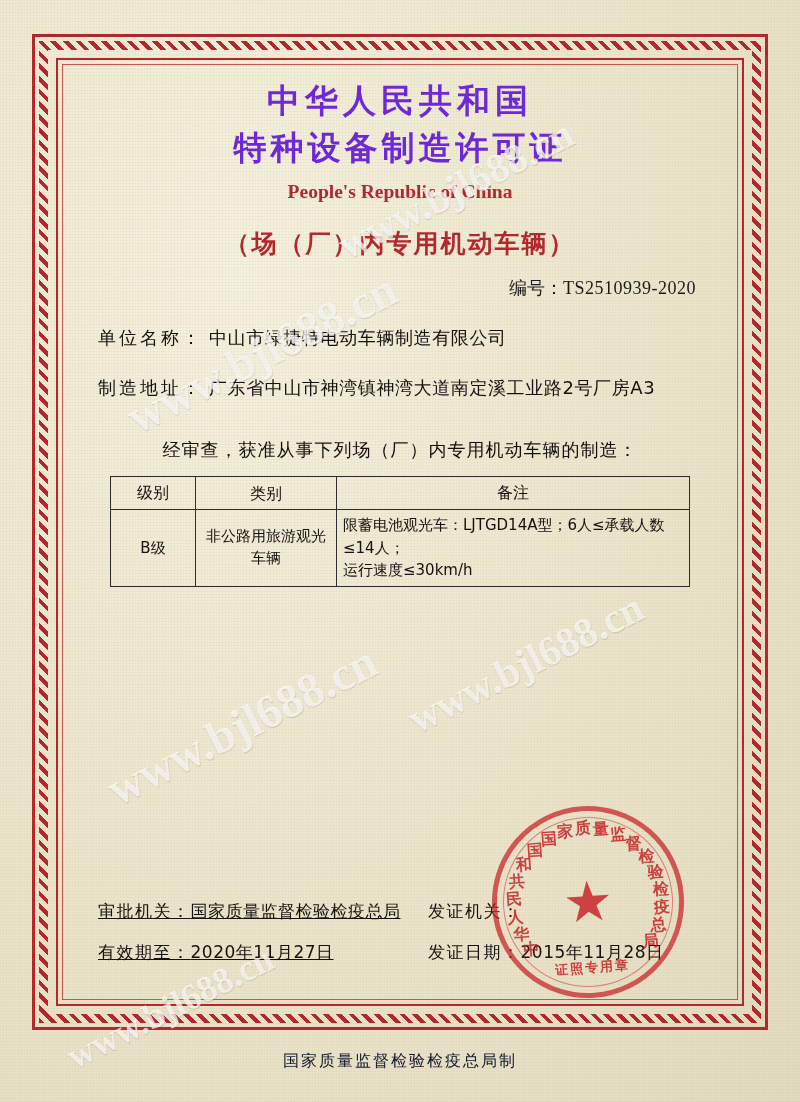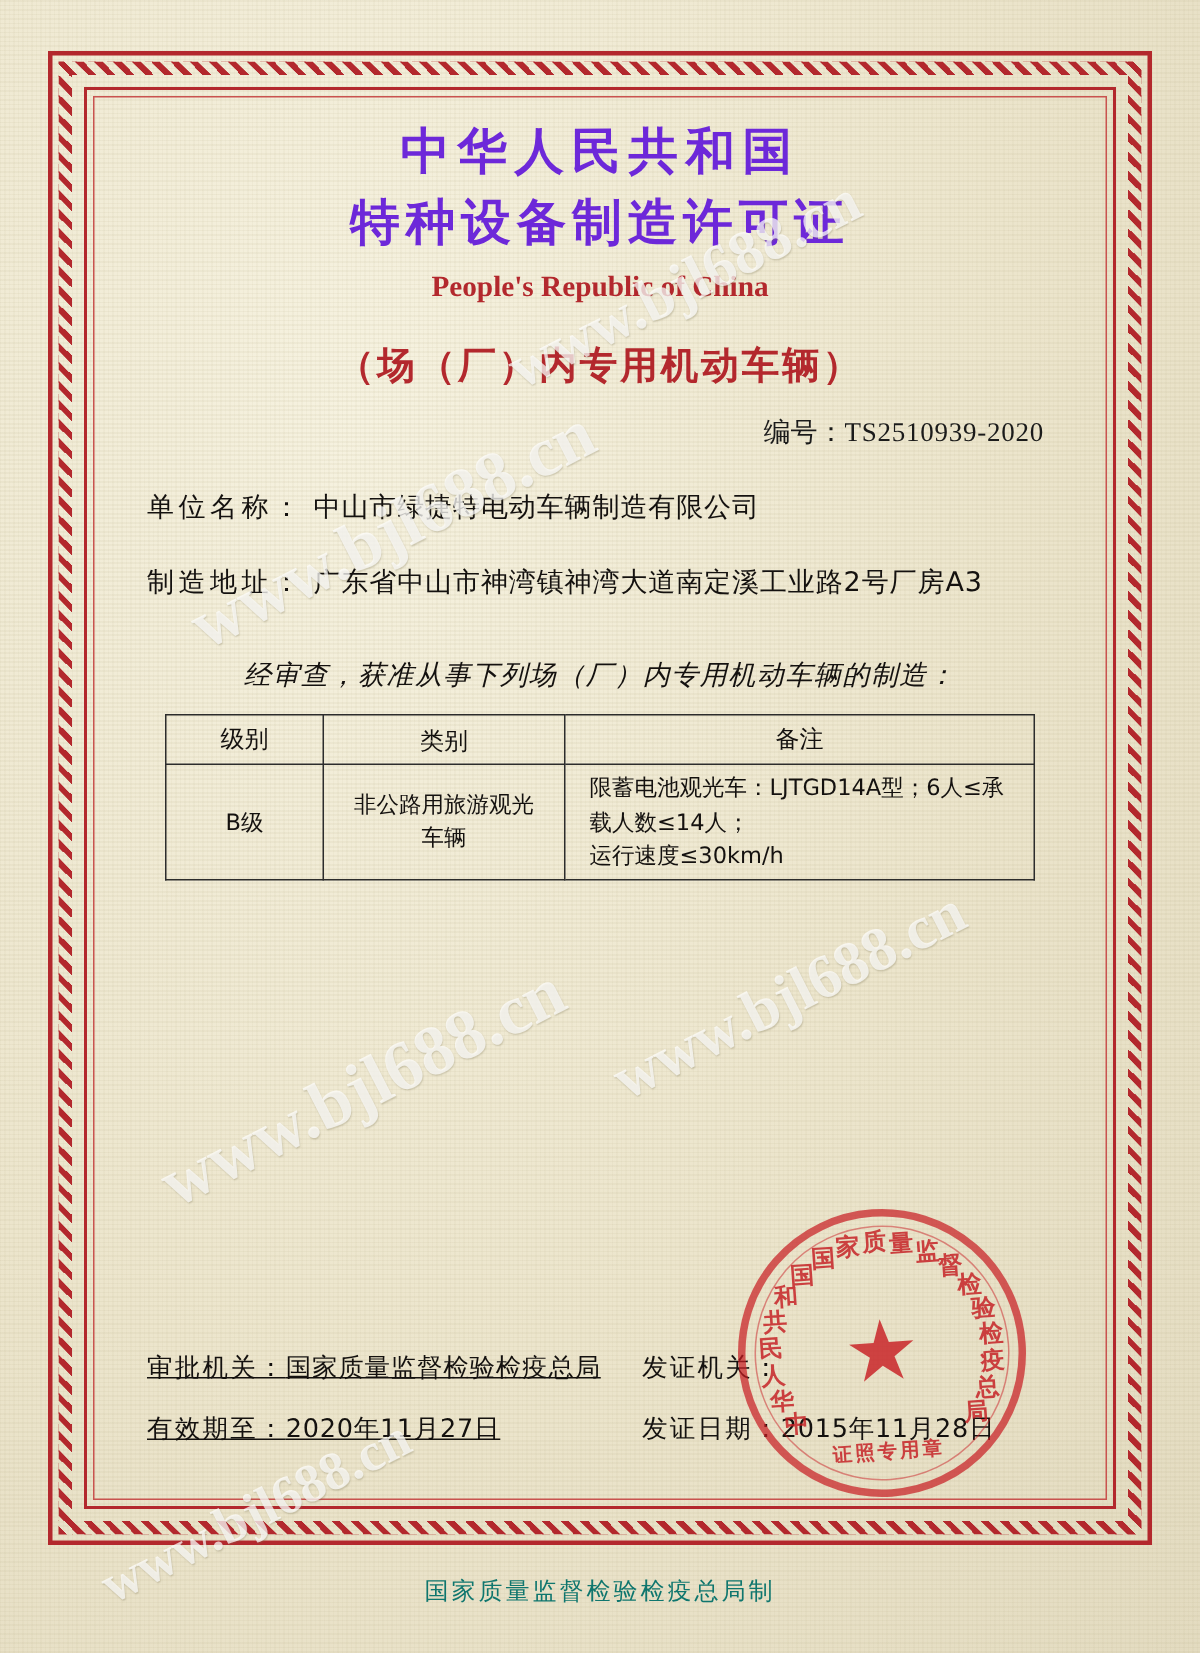--- a/index.html
+++ b/index.html
@@ -126,34 +126,33 @@
   .field-row .label { letter-spacing: 3px; }
   .field-row .value { margin-left: 6px; }
 
   .lead-line {
     margin-top: 38px;
     text-align: center;
     font-size: 18px;
     color: #14110f;
     font-family: "DejaVu Sans", sans-serif;
     letter-spacing: 1px;
-    font-style: italic;
   }
 
   table.cert-table {
     margin: 14px auto 0 auto;
     width: 580px;
     border-collapse: collapse;
     font-family: "DejaVu Sans", sans-serif;
     color: #14110f;
   }
   table.cert-table th,
   table.cert-table td {
     border: 1px solid #2c2c2c;
-    padding: 4px 16px;
+    padding: 4px 6px;
     font-weight: normal;
     font-size: 15px;
     vertical-align: middle;
   }
   table.cert-table th { text-align: center; font-size: 16px; }
   .col-level { width: 72px; text-align: center; }
   .col-type  { width: 128px; text-align: center; line-height: 1.45; }
   .col-note  { text-align: left; line-height: 1.5; padding-left: 8px; }
 
   
@@ -238,21 +237,21 @@
   }
 
   
   .issuer-footer {
     position: absolute;
     left: 0;
     right: 0;
     bottom: 30px;
     text-align: center;
     font-size: 16px;
-    color: #0f766e;
+    color: #0f172a;
     letter-spacing: 2px;
     font-family: "DejaVu Sans", sans-serif;
   }
 
   
   .wm-layer {
     position: absolute;
     inset: 0;
     pointer-events: none;
     overflow: hidden;

